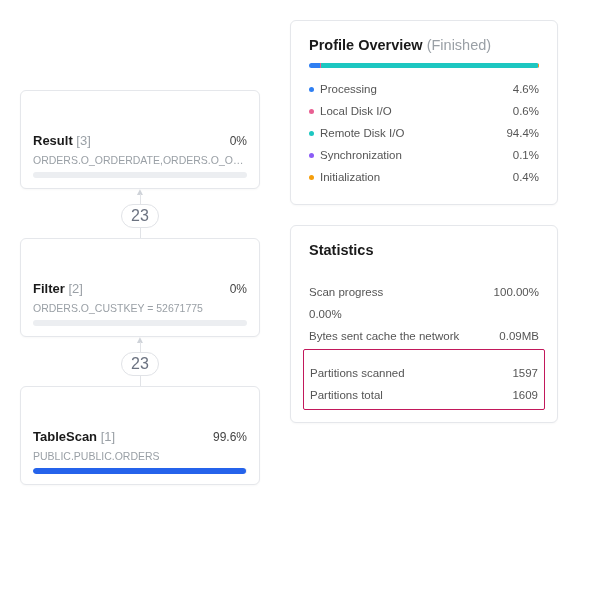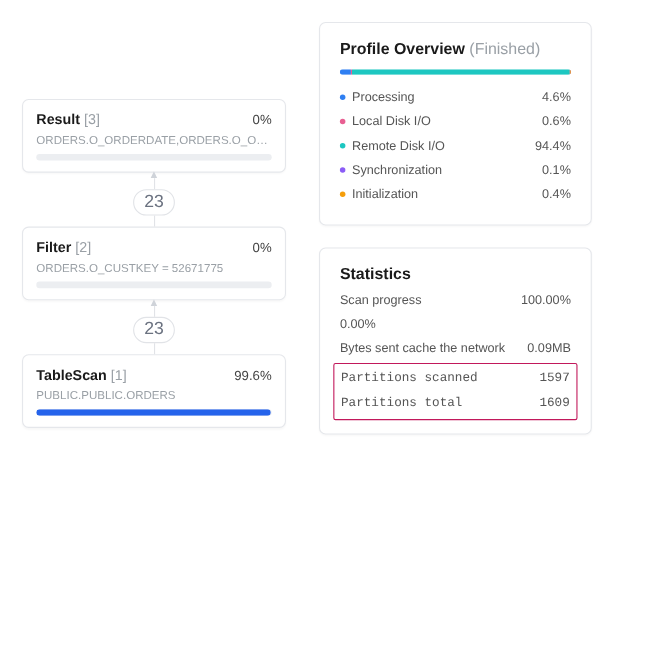--- a/index.html
+++ b/index.html
@@ -7,32 +7,32 @@
     margin: 0;
     padding: 20px;
     font-family: -apple-system, BlinkMacSystemFont, "Segoe UI", Helvetica, Arial, sans-serif;
     background: #ffffff;
     color: #1a1a1a;
     font-size: 13px;
     width: 600px;
   }
   .cols { display: flex; gap: 30px; align-items: flex-start; }
   .left { width: 240px; padding-top: 70px; }
-  .right { width: 248px; }
+  .right { width: 268px; }
 
   
   .node {
     border: 1px solid #e5e7eb;
     border-radius: 6px;
     padding: 10px 12px;
     background: #fff;
     box-shadow: 0 1px 2px rgba(0,0,0,0.03);
   }
   .node .hrow { display: flex; justify-content: space-between; align-items: baseline; margin-bottom: 6px; }
-  .node .title { font-weight: 600; font-size: 13px; }
+  .node .title { font-weight: 600; font-size: 13px; margin-top: 32px; }
   .node .title .idx { color: #9aa0a6; font-weight: 500; }
   .node .pct { font-size: 12px; color: #444; }
   .node .desc { font-size: 10.5px; color: #9aa0a6; margin-bottom: 6px; white-space: nowrap; overflow: hidden; text-overflow: ellipsis; }
   .node .bar { height: 6px; border-radius: 3px; background: #eceef1; overflow: hidden; }
   .node .bar .fill { height: 100%; background: #2563eb; border-radius: 3px; }
 
   .connector { display: flex; flex-direction: column; align-items: center; gap: 0; }
   .connector .stem { width: 1px; height: 10px; background: #e1e3e7; }
   .connector .arrowhead { font-size: 10px; line-height: 6px; color: #cfd3d9; margin-bottom: -1px;}
   .connector .pill {
@@ -57,27 +57,26 @@
   .panel h2 .muted { color: #9aa0a6; font-weight: 500; }
 
   .stripe { display: flex; height: 5px; border-radius: 3px; overflow: hidden; margin-bottom: 10px;}
   .stripe .seg { height: 100%; }
 
   .row { display: flex; justify-content: space-between; align-items: baseline; font-size: 11.5px; padding: 5px 0; color:#555;}
   .row.top { padding-bottom:8px;}
   .dot { display:inline-block; width:5px; height:5px; border-radius:50%; margin-right:6px; position:relative; top:-1px;}
   .muted { color: #9aa0a6; }
 
-  .panel.stats h2 { margin-bottom: 4px; }
+  .panel.stats h2 { margin-bottom: 23px; }
   .highlight {
     border: 1px solid #c2185b;
     border-radius: 2px;
     margin: 2px -6px -4px -6px;
-    padding: 1px 6px 3px 6px;
-    font-family: Liberation Mono, monospace;
+    padding: 12px 6px 3px 6px;
   }
 </style>
 </head>
 <body>
 
 <div class="cols">
 
   <div class="left">
 
     <div class="node">

